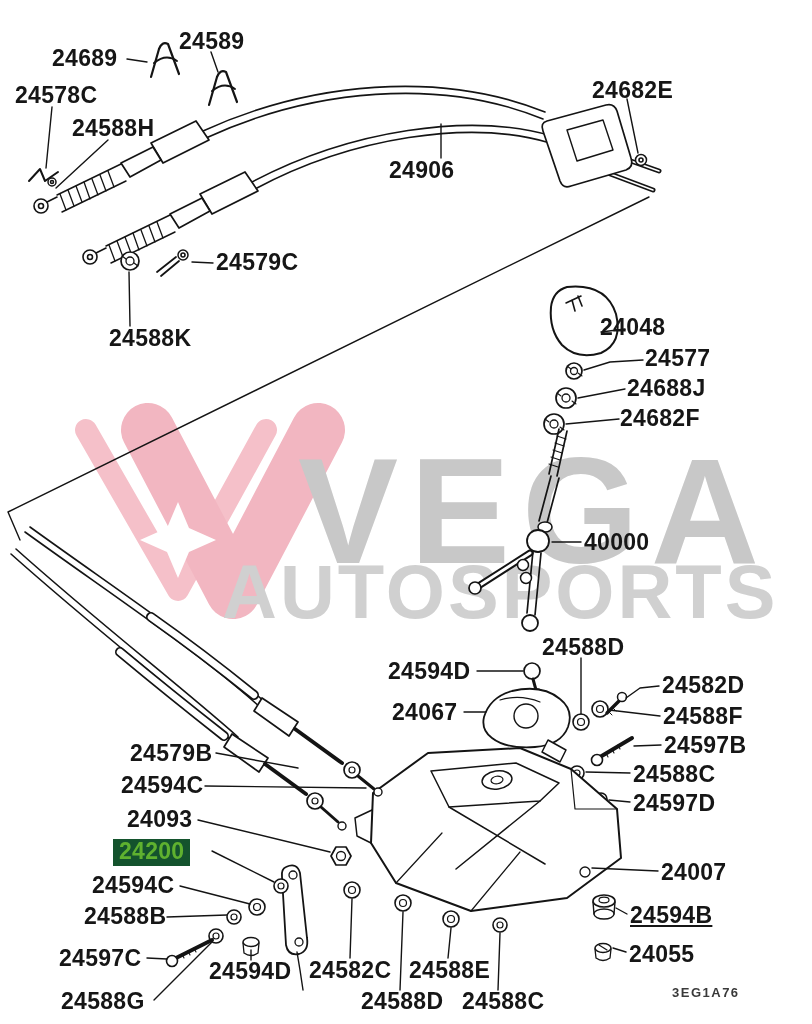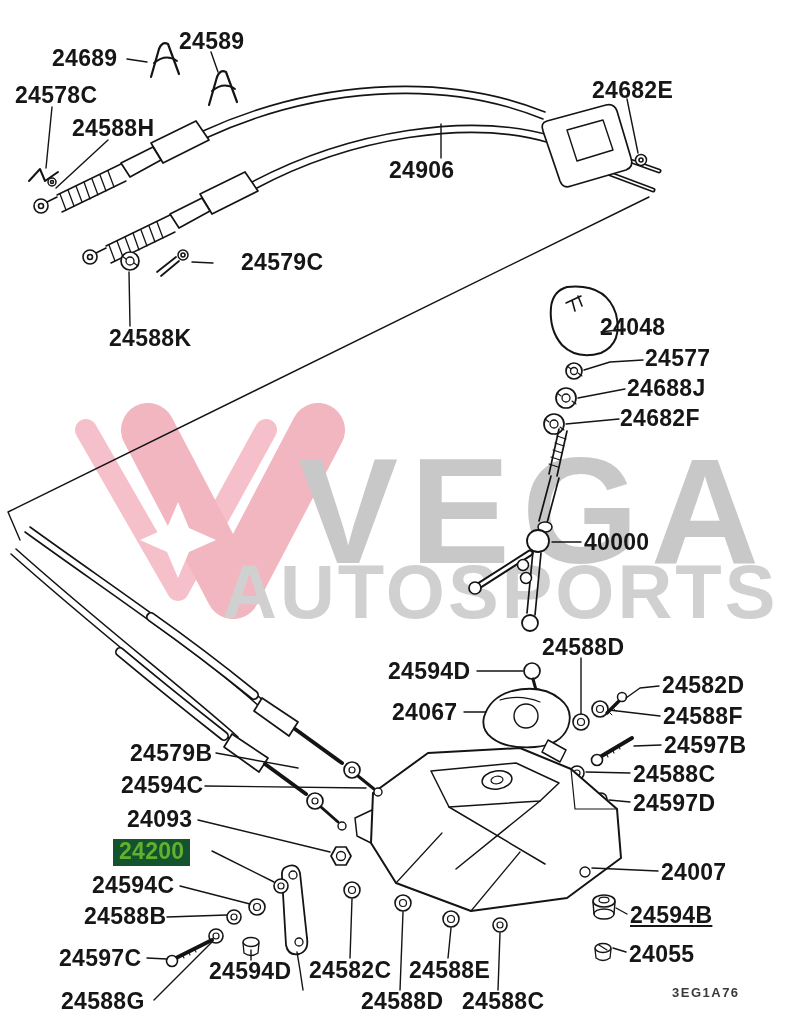--- a/index.html
+++ b/index.html
@@ -302,21 +302,21 @@
   </g>
 </svg>
 
 <div id="labels-layer">
       <div class="part-label" style="left: 52px; top: 47px;">24689</div>
       <div class="part-label" style="left: 179px; top: 30px;">24589</div>
       <div class="part-label" style="left: 15px; top: 84px;">24578C</div>
       <div class="part-label" style="left: 72px; top: 117px; text-align: right;">24588H</div>
       <div class="part-label" style="left: 389px; top: 159px;">24906</div>
       <div class="part-label" style="left: 592px; top: 79px;">24682E</div>
-      <div class="part-label" style="left: 216px; top: 251px; margin-left: 25px;">24579C</div>
+      <div class="part-label" style="left: 216px; top: 251px;">24579C</div>
       <div class="part-label" style="left: 87px; top: 327px; margin-left: 22px;">24588K</div>
       <div class="part-label" style="left: 600px; top: 316px;">24048</div>
       <div class="part-label" style="left: 645px; top: 347px;">24577</div>
       <div class="part-label" style="left: 627px; top: 377px;">24688J</div>
       <div class="part-label" style="left: 620px; top: 407px;">24682F</div>
       <div class="part-label" style="left: 584px; top: 531px;">40000</div>
       <div class="part-label" style="left: 542px; top: 636px;">24588D</div>
       <div class="part-label" style="left: 388px; top: 660px;">24594D</div>
       <div class="part-label" style="left: 392px; top: 701px;">24067</div>
       <div class="part-label" style="left: 662px; top: 674px;">24582D</div>

